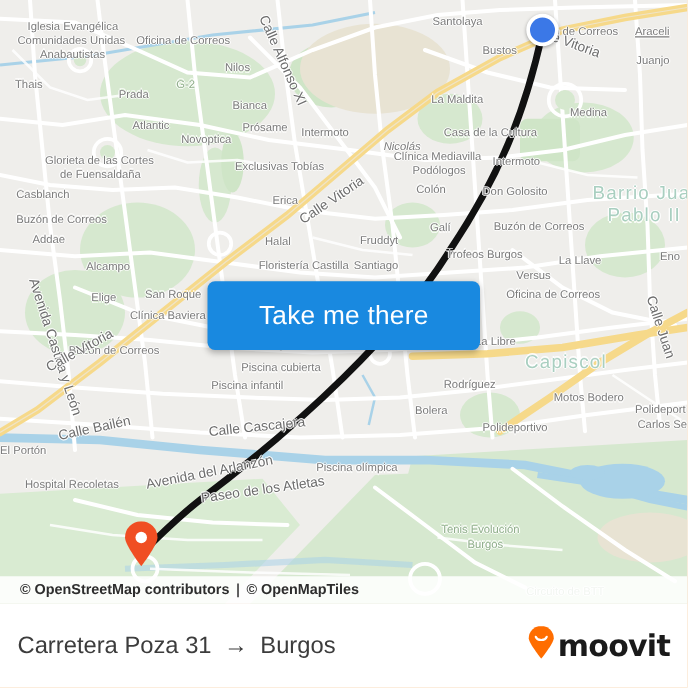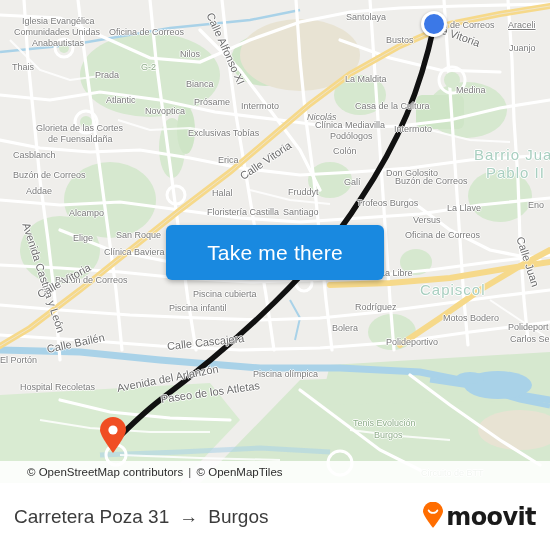--- a/index.html
+++ b/index.html
@@ -103,23 +103,24 @@
   #attribution {
     position: absolute;
     left: 0;
     bottom: 0;
     width: 100%;
     height: 22px;
     line-height: 22px;
     background: rgba(255,255,255,0.88);
     color: #2d2d2d;
     font-size: 11.5px;
-    padding-left: 27px;
+    padding-left: 16px;
     box-sizing: border-box;
     white-space: nowrap;
+    font-weight: bold;
   }
   #attribution .sep { color: #555; padding: 0 2px; }
 
   
   #footer {
     position: absolute;
     left: 0;
     top: 483px;
     width: 550px;
     height: 67px;
@@ -301,21 +302,21 @@
         <div class="map-label poi" style="left: 456px; top: 85px;">Medina</div>
         <div class="map-label poi" style="left: 315px; top: 120px;">Clínica Mediavilla</div>
         <div class="map-label poi" style="left: 330px; top: 131px;">Podólogos</div>
         <div class="map-label poi" style="left: 394px; top: 124px;">Intermoto</div>
         <div class="map-label poi" style="left: 36px; top: 123px;">Glorieta de las Cortes</div>
         <div class="map-label poi" style="left: 48px; top: 134px;">de Fuensaldaña</div>
         <div class="map-label poi" style="left: 188px; top: 128px;">Exclusivas Tobías</div>
         <div class="map-label poi" style="left: 13px; top: 150px;">Casblanch</div>
         <div class="map-label poi" style="left: 218px; top: 155px;">Erica</div>
         <div class="map-label poi" style="left: 333px; top: 146px;">Colón</div>
-        <div class="map-label poi" style="left: 386px; top: 148px; margin-top: 20px;">Don Golosito</div>
+        <div class="map-label poi" style="left: 386px; top: 148px;">Don Golosito</div>
         <div class="map-label poi" style="left: 13px; top: 170px;">Buzón de Correos</div>
         <div class="map-label poi" style="left: 395px; top: 176px;">Buzón de Correos</div>
         <div class="map-label big-area" style="left: 474px; top: 150px;">Barrio Juan</div>
         <div class="map-label big-area" style="left: 486px; top: 168px;">Pablo II</div>
         <div class="map-label poi" style="left: 26px; top: 186px;">Addae</div>
         <div class="map-label poi" style="left: 212px; top: 188px;">Halal</div>
         <div class="map-label poi" style="left: 288px; top: 187px;">Fruddyt</div>
         <div class="map-label poi" style="left: 344px; top: 177px;">Galí</div>
         <div class="map-label poi" style="left: 69px; top: 208px;">Alcampo</div>
         <div class="map-label poi" style="left: 207px; top: 207px;">Floristería Castilla</div>

